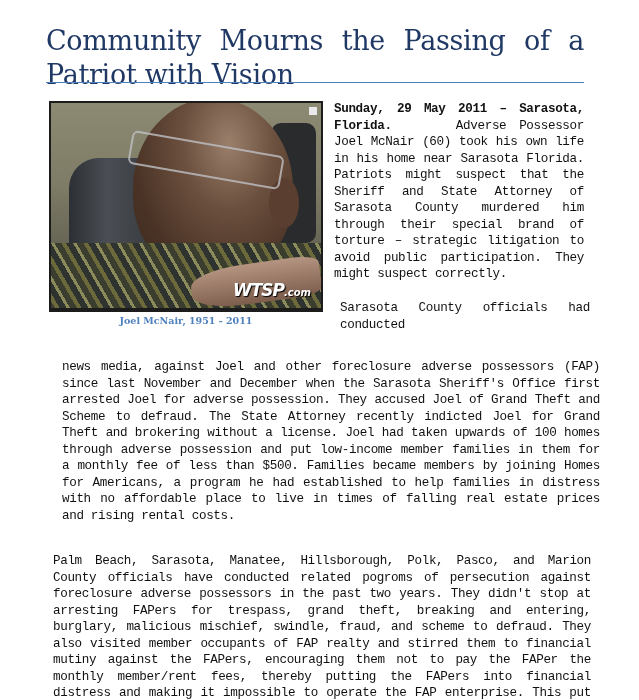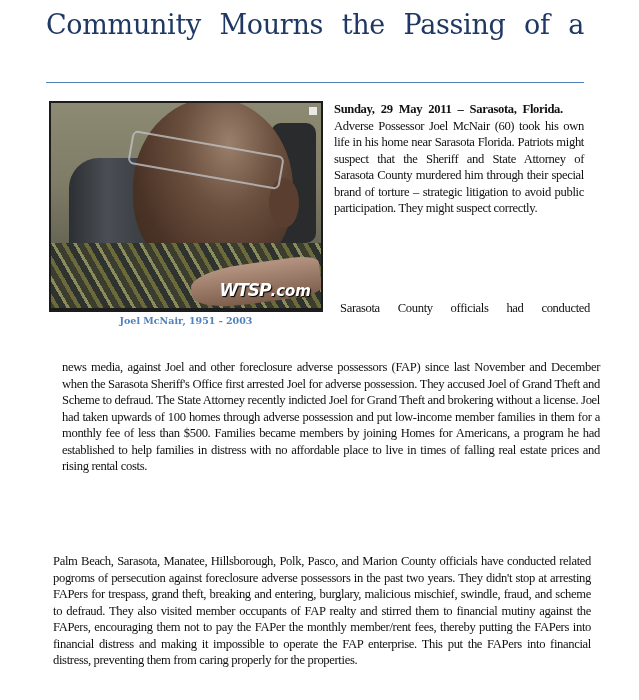--- a/index.html
+++ b/index.html
@@ -4,21 +4,21 @@
   <style>
     html, body { margin: 0; padding: 0; background: #ffffff; }
     body { width: 639px; height: 700px; overflow: hidden; position: relative; }
     .page { position: absolute; left: 0; top: 0; width: 639px; height: 700px; }
     .title {
       position: absolute; left: 46px; top: 8px; width: 538px;
       font-family: "DejaVu Serif", serif; font-size: 27px; line-height: 34px;
       color: #1f3864; text-align: justify; text-align-last: left; margin: 0; font-weight: normal;
       letter-spacing: -0.3px;
     }
-    .title .line1 { display: block; text-align: justify; text-align-last: justify; }
+    .title .line1 { display: block; text-align: justify; text-align-last: justify; margin-top: 16px; }
     .title .line2 { display: block; }
     .title-rule { position: absolute; left: 46px; top: 82px; width: 538px; height: 1px; background: #4f81bd; }
 
     .photo-wrap { position: absolute; left: 49px; top: 101px; width: 274px; height: 211px; background: #1c1c1c; }
     .photo { position: absolute; left: 2px; top: 2px; width: 270px; height: 205px; overflow: hidden; background: #7d7a62; }
     .photo .wall { position: absolute; left: 0; top: 0; width: 100%; height: 100%;
       background: linear-gradient(180deg, #8c8a72 0%, #7e7c66 40%, #4e4d44 100%); }
     .photo .chair { position: absolute; left: 18px; top: 55px; width: 95px; height: 140px; border-radius: 30px 20px 0 0;
       background: linear-gradient(90deg, #2c2f33, #4a4e54 40%, #33363a); }
     .photo .chair2 { position: absolute; right: 5px; top: 20px; width: 45px; height: 120px; background: #2a2b2c; border-radius: 10px; }
@@ -26,29 +26,29 @@
       background: radial-gradient(ellipse at 60% 25%, #9a7f6b 0%, #6b4f3e 35%, #4a3326 70%, #3b281e 100%); }
     .photo .ear { position: absolute; left: 218px; top: 75px; width: 30px; height: 50px; border-radius: 50%; background: #5a3f30; }
     .photo .glasses { position: absolute; left: 78px; top: 40px; width: 150px; height: 30px; border: 2px solid #bfc0c4; border-radius: 6px;
       transform: rotate(10deg); opacity: 0.8; }
     .photo .shirt { position: absolute; left: 0; top: 140px; width: 100%; height: 70px;
       background: repeating-linear-gradient(60deg, #3b3d2e 0 6px, #6c6a3a 6px 10px, #2e3330 10px 16px, #8b8a5a 16px 19px); }
     .photo .hand { position: absolute; left: 140px; top: 160px; width: 130px; height: 40px; border-radius: 40% 20% 20% 40%;
       background: linear-gradient(180deg, #b59582, #7c5c4a); transform: rotate(-8deg); }
     .photo .logo { position: absolute; right: 10px; bottom: 8px; font-family: "DejaVu Sans", sans-serif; font-style: italic; font-weight: bold;
       color: #ffffff; font-size: 17px; letter-spacing: -1px; text-shadow: 1px 1px 1px #000; }
-    .photo .logo small { font-size: 15px; letter-spacing: 0; }
+    .photo .logo small { font-size: 10px; letter-spacing: 0; }
     .photo .corner { position: absolute; right: 4px; top: 4px; width: 8px; height: 8px; background: #e8e8e8; }
 
     .caption {
       position: absolute; left: 49px; top: 315px; width: 274px; text-align: center;
       font-family: "DejaVu Serif", serif; font-weight: bold; font-size: 9.5px; color: #4f81bd;
     }
 
-    .body-text { font-family: Liberation Serif, serif; font-size: 12.6px; line-height: 16.5px; color: #111; text-align: justify; letter-spacing: -0.35px; }
+    .body-text { font-family: Liberation Mono, monospace; font-size: 12.6px; line-height: 16.5px; color: #111; text-align: justify; letter-spacing: -0.35px; }
     .intro {
       position: absolute; left: 334px; top: 101px; width: 250px; margin: 0;
     }
     .intro .dateline { font-weight: bold; }
     .para2-top {
       position: absolute; left: 334px; top: 294px; width: 250px; margin: 6px;
     }
     .para2-rest {
       position: absolute; left: 46px; top: 343px; width: 538px; margin: 16px;
     }
@@ -60,38 +60,39 @@
     }
     .p2t-line { display: block; padding-left: 0; }
   </style>
 </head>
 <body>
 
 <div class="page">
 
   <h1 class="title">
     <span class="line1">Community Mourns the Passing of a</span>
+    <span class="line2">Patriot with Vision</span>
   </h1>
   <div class="title-rule"></div>
 
   <div class="photo-wrap">
     <div class="photo">
       <div class="wall"></div>
       <div class="chair"></div>
       <div class="chair2"></div>
       <div class="head"></div>
       <div class="ear"></div>
       <div class="glasses"></div>
       <div class="shirt"></div>
       <div class="hand"></div>
       <div class="corner"></div>
       <div class="logo"><span>WTSP</span><small>.com</small></div>
     </div>
   </div>
-  <div class="caption">Joel McNair, 1951 - 2003</div>
+  <div class="caption">Joel McNair, 1951 - 2011</div>
 
   <p class="body-text intro"><span class="dateline">Sunday, 29 May 2011 – Sarasota, Florida.</span>&nbsp;&nbsp;&nbsp;&nbsp; <span>Adverse Possessor Joel McNair (60) took his own life in his home near Sarasota Florida.  Patriots might suspect that the Sheriff and State Attorney of Sarasota County murdered him through their special brand of torture – strategic litigation to avoid public participation.   They might suspect correctly.</span></p>
 
   <p class="body-text para2-top">
     <span class="p2t-line" style="text-align:justify;text-align-last:justify;">Sarasota County officials had conducted</span>
   </p>
 
   <p class="body-text para2-rest">news media, against Joel and other foreclosure adverse possessors (FAP) since last November and December when the Sarasota Sheriff's Office first arrested Joel for adverse possession.  They accused Joel of Grand Theft and Scheme to defraud.  The State Attorney recently indicted Joel for Grand Theft and brokering without a license. Joel had taken upwards of 100 homes through adverse possession and put low-income member families in them for a monthly fee of less than $500.  Families became members by joining Homes for Americans, a program he had established to help families in distress with no affordable place to live in times of falling real estate prices and rising rental costs.</p>
 
   <p class="body-text para3">Palm Beach, Sarasota, Manatee, Hillsborough, Polk, Pasco, and Marion County officials have conducted related pogroms of persecution against foreclosure adverse possessors in the past two years.  They didn't stop at arresting FAPers for trespass, grand theft, breaking and entering, burglary, malicious mischief, swindle, fraud, and scheme to defraud.  They also visited member occupants of FAP realty and stirred them to financial mutiny against the FAPers, encouraging them not to pay the FAPer the monthly member/rent fees, thereby putting the FAPers into financial distress and making it impossible to operate the FAP enterprise.  This put the FAPers into financial distress, preventing them from caring properly for the properties.</p>

